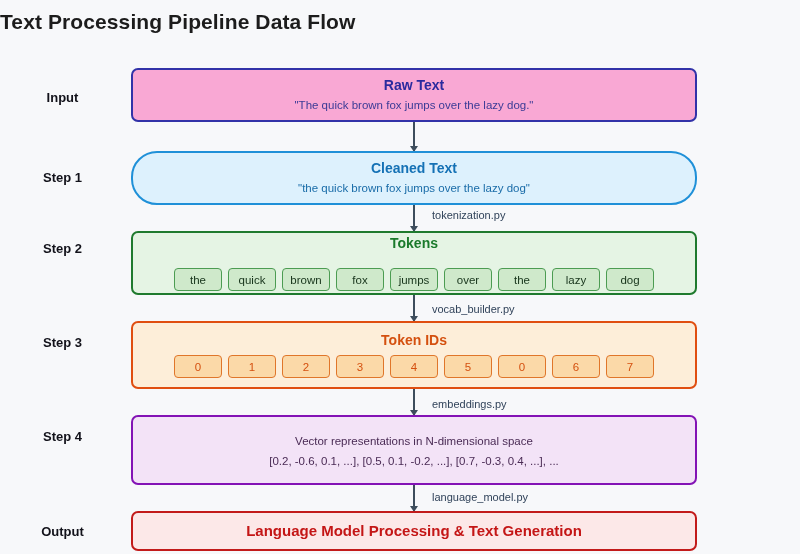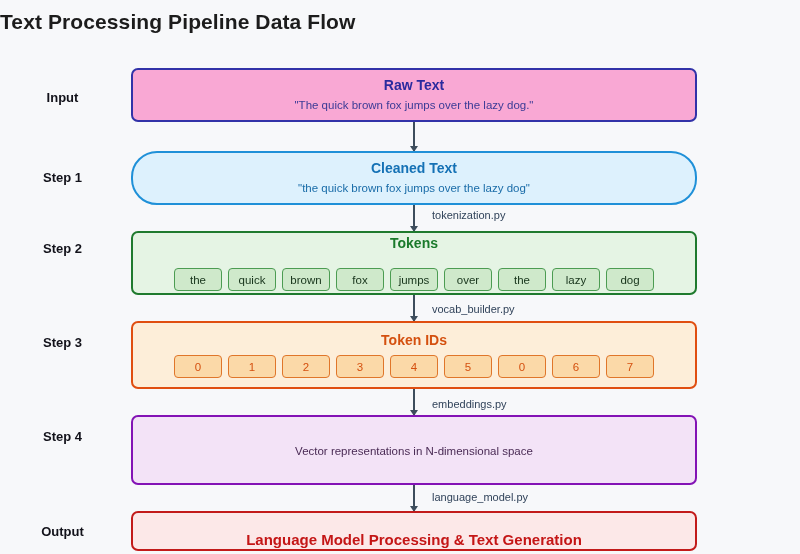--- a/index.html
+++ b/index.html
@@ -195,20 +195,21 @@
     <div class="chip">6</div>
     <div class="chip">7</div>
   </div>
 </div>
 
 <div class="connector" style="top:389px; height:26px;"></div>
 <div class="edge-label" style="top:398px;">embeddings.py</div>
 
 <div class="stage-box theme-purple" style="top:415px; height:70px;">
   <div class="stage-sub">Vector representations in N-dimensional space</div>
+  <div class="stage-sub">[0.2, -0.6, 0.1, ...], [0.5, 0.1, -0.2, ...], [0.7, -0.3, 0.4, ...], ...</div>
 </div>
 
 <div class="connector" style="top:485px; height:26px;"></div>
 <div class="edge-label" style="top:491px;">language_model.py</div>
 
-<div class="stage-box theme-red" style="top:511px; height:40px;justify-content:flex-end;">
+<div class="stage-box theme-red" style="top:511px; height:40px;">
   <div class="stage-title">Language Model Processing &amp; Text Generation</div>
 </div>
 
 </body></html>

